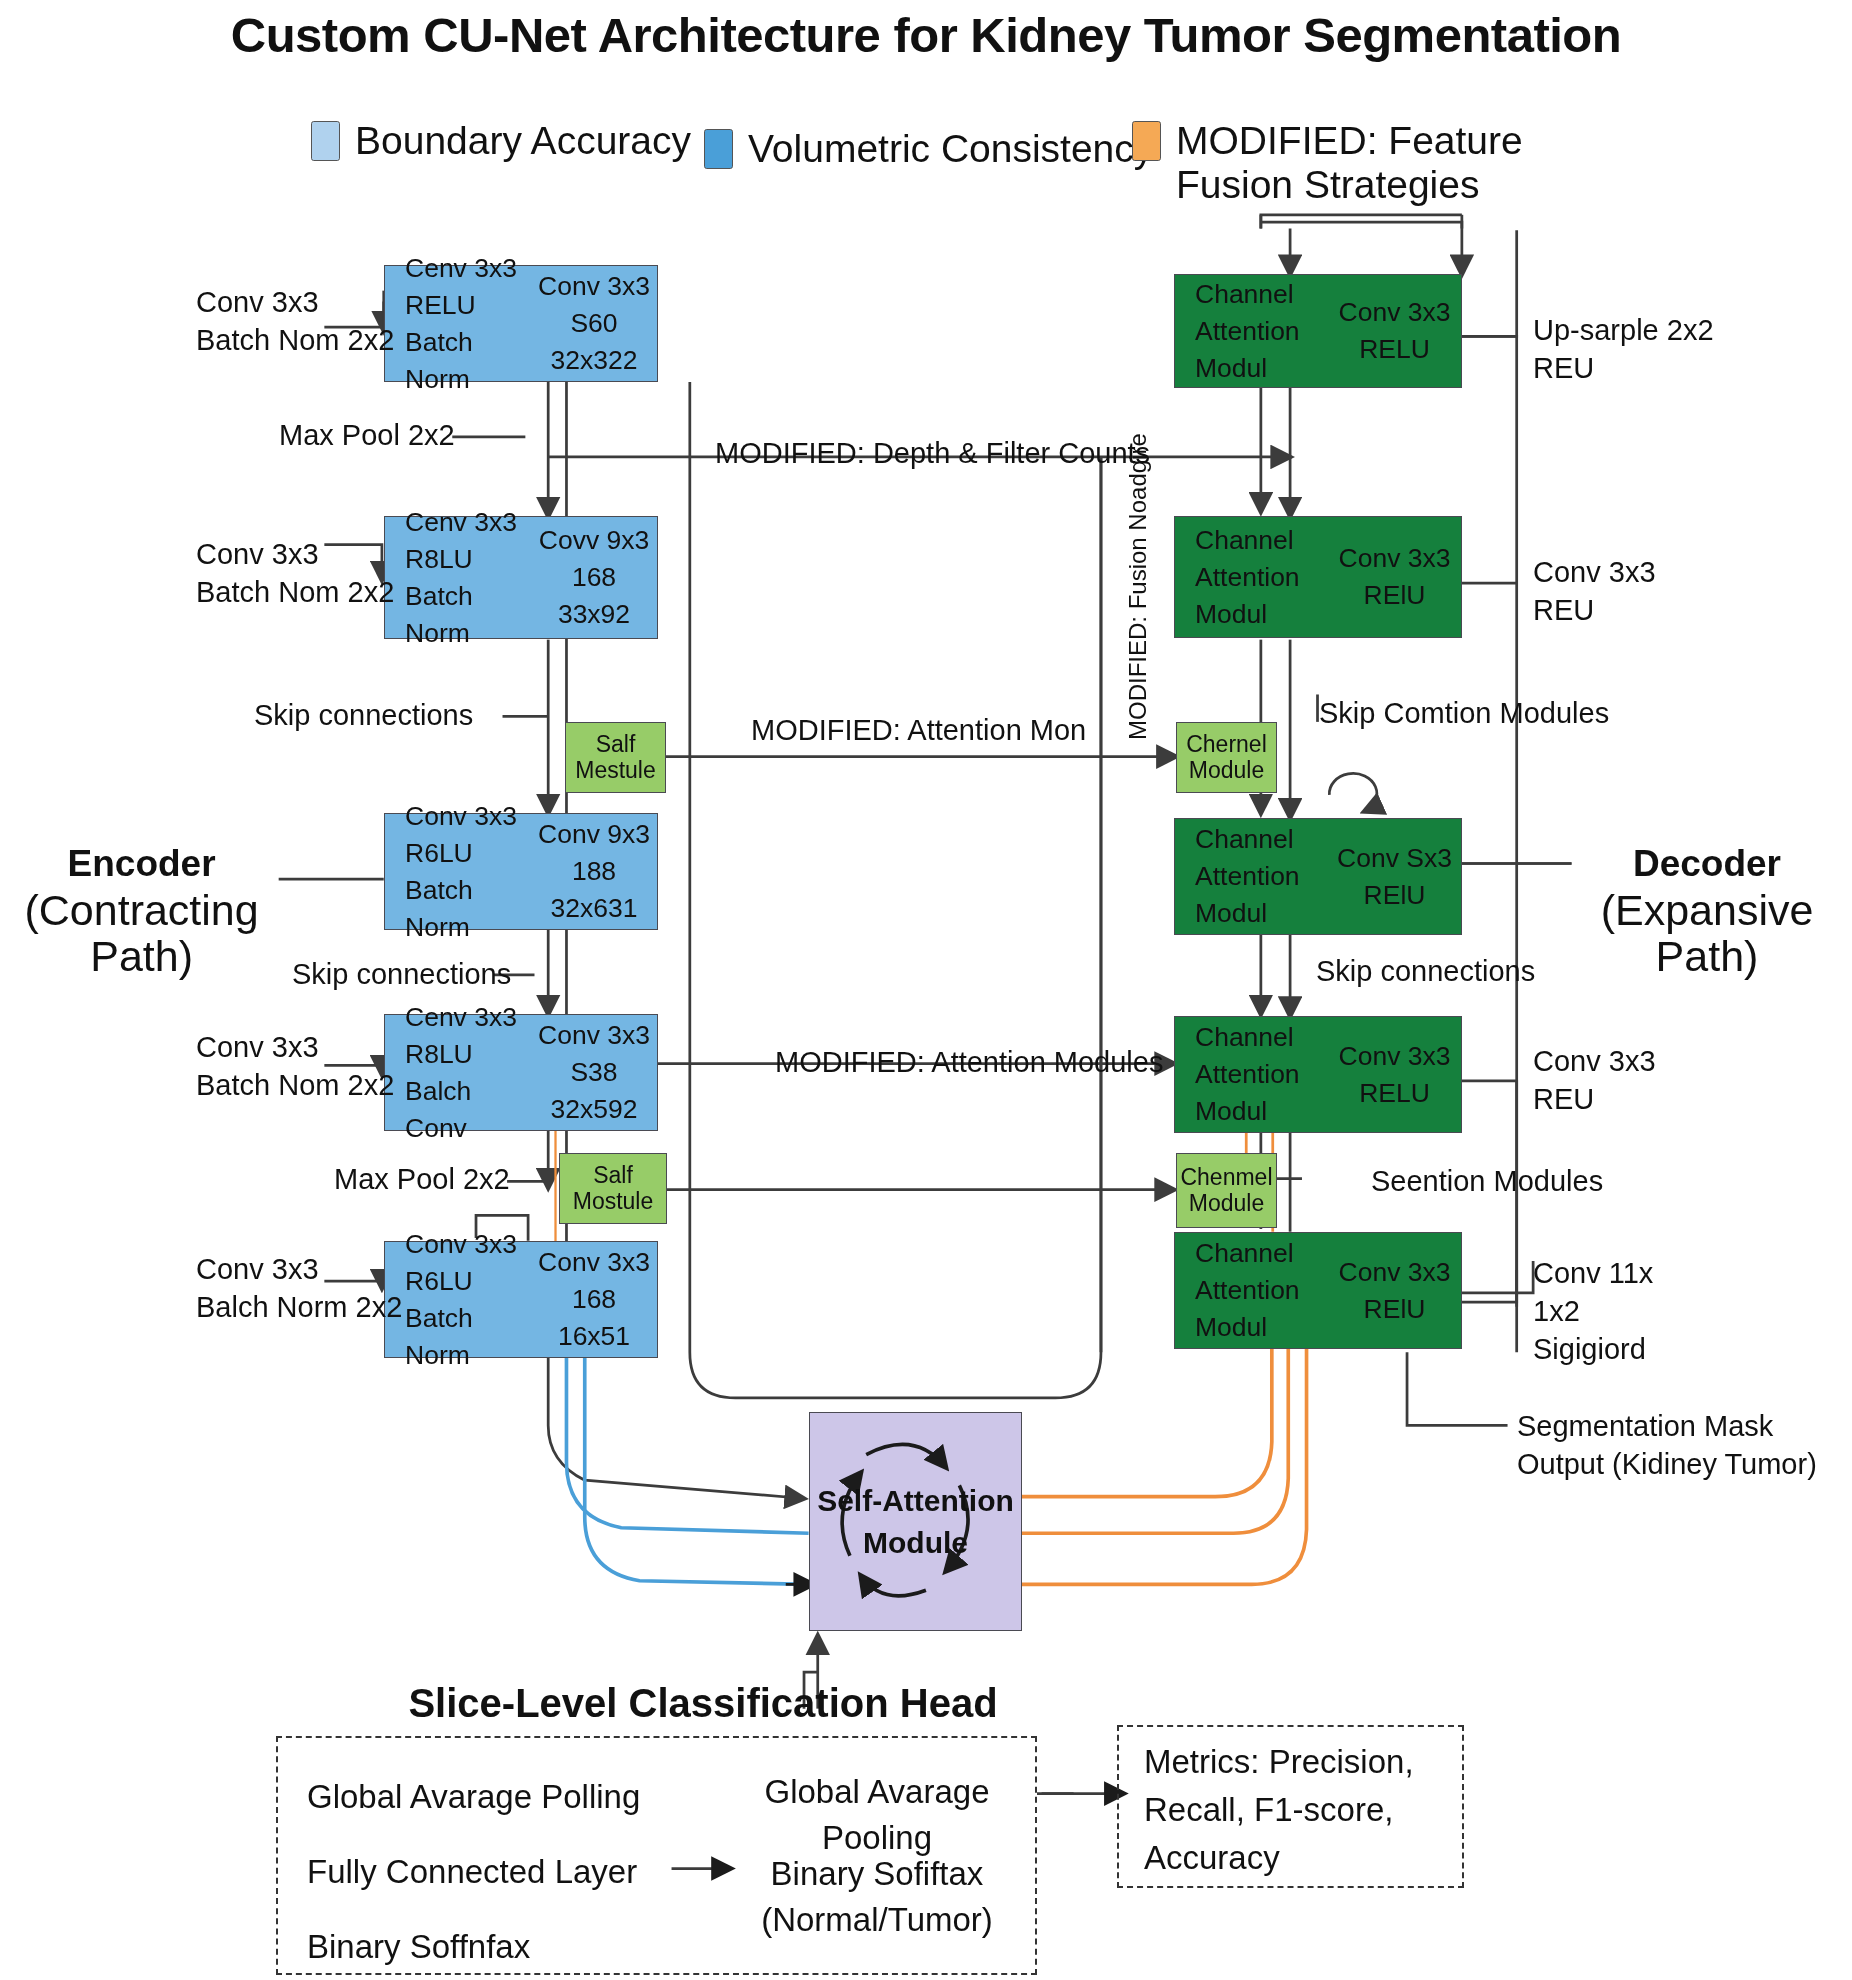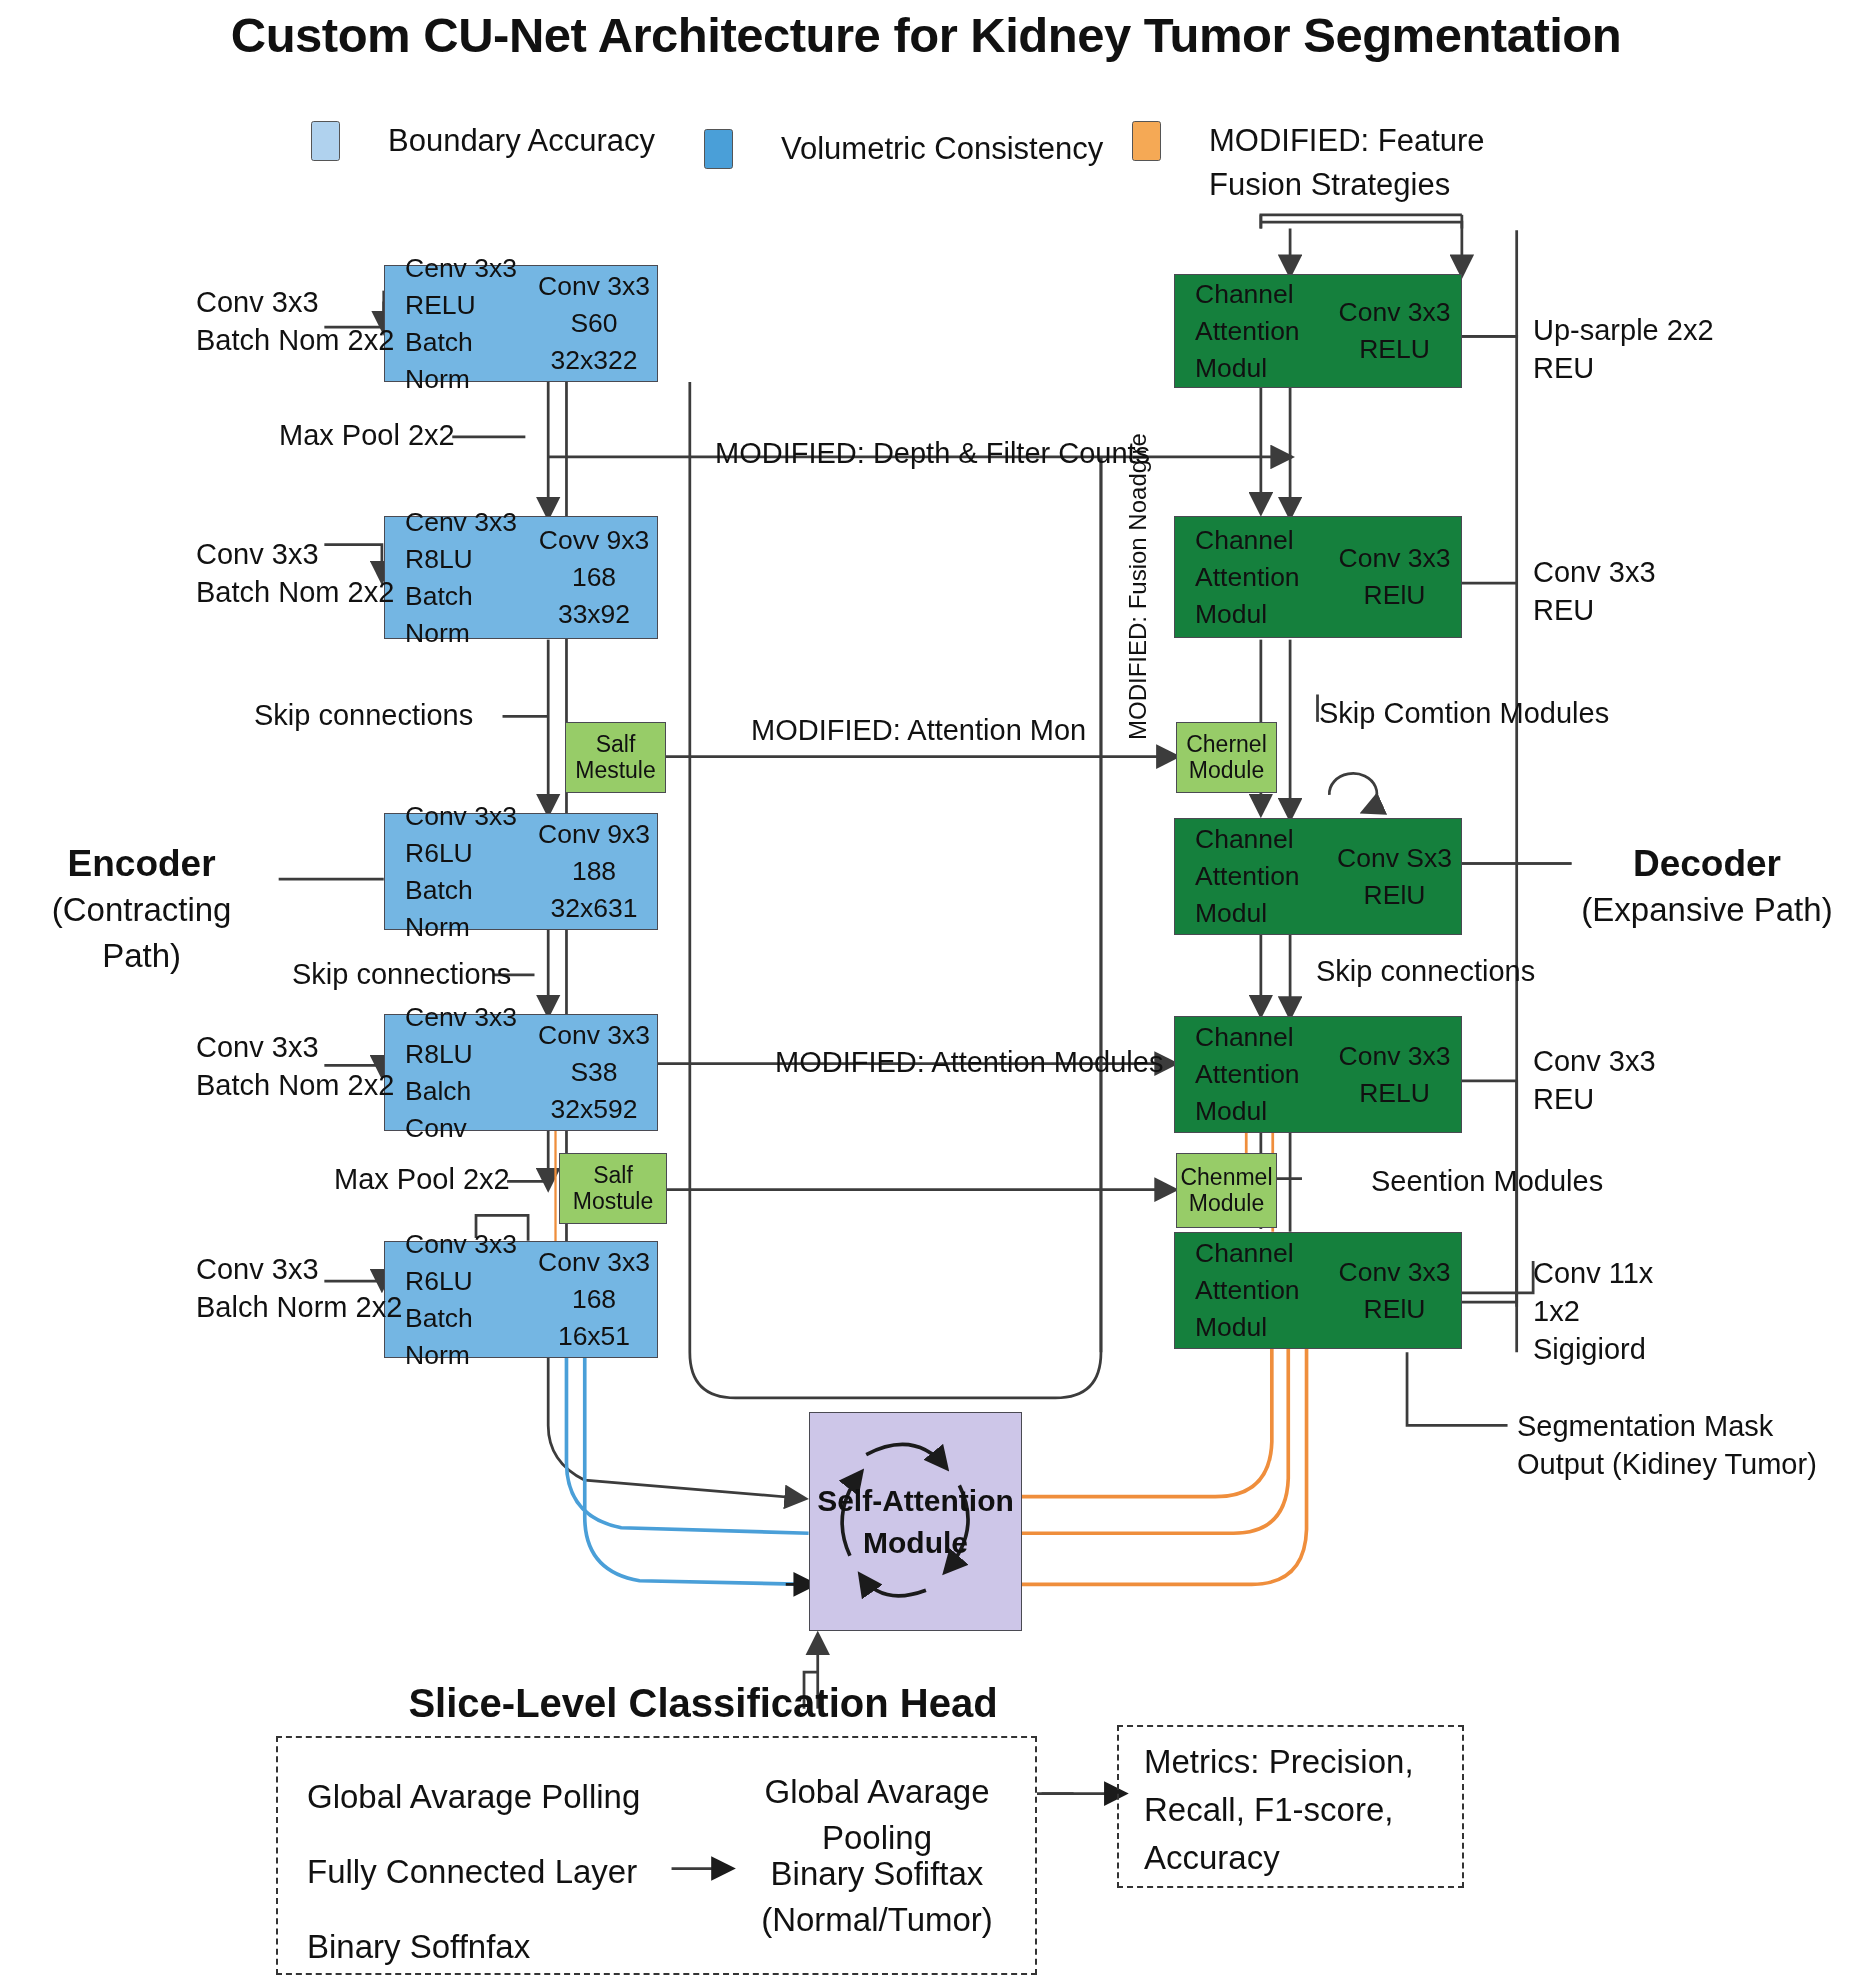--- a/index.html
+++ b/index.html
@@ -12,21 +12,21 @@
 
   
   #title{left:0;top:7.3px;width:1852px;text-align:center;font-size:49px;font-weight:bold;
          letter-spacing:-0.5px;}
 
   
   #legend{left:311px;top:119px;width:1279px;height:101px;}
   .legend-item{position:absolute;display:flex;align-items:flex-start;}
   .swatch{width:27.4px;height:38px;border:1.8px solid #555;border-radius:2.7px;flex:0 0 auto;
           margin-right:14.6px;margin-top:1.8px;}
-  .legend-label{font-size:31px;line-height:44px;white-space:pre-line;margin-left:33px;}
+  .legend-label{font-size:39px;line-height:44px;white-space:pre-line;}
 
   
   .node{position:absolute;border:1.8px solid #4a4a52;box-sizing:border-box;}
   .enc{background:#74b6e3;}
   .dec{background:#15803d;}
   .grn{background:#97cc68;}
   .pur{background:#cdc6e8;}
 
   .two-col{display:flex;width:100%;height:100%;align-items:center;}
   .col{flex:1;text-align:center;font-size:26.5px;line-height:37px;}
@@ -35,21 +35,21 @@
   .grnlabel{display:flex;flex-direction:column;align-items:center;justify-content:center;
             width:100%;height:100%;font-size:23px;line-height:25.6px;}
 
   .purlabel{display:flex;flex-direction:column;align-items:center;justify-content:center;
             width:100%;height:100%;font-size:30px;font-weight:bold;line-height:42px;
             position:relative;z-index:2;}
 
   
   .txt{position:absolute;font-size:29px;line-height:38px;white-space:pre-line;}
   .bold-lbl{position:absolute;text-align:center;font-size:37px;font-weight:bold;line-height:46px;}
-  .bold-lbl .sub{font-weight:normal;font-size:33px;}
+  .bold-lbl .sub{font-weight:normal;font-size:43px;}
 
   .vert{position:absolute;font-size:24px;white-space:nowrap;
         transform:rotate(-90deg);transform-origin:left top;}
 
   
   .dashbox{position:absolute;border:2.7px dashed #333;box-sizing:border-box;background:transparent;}
   .head-title{position:absolute;text-align:center;font-size:40px;font-weight:bold;}
   .dash-txt{position:absolute;font-size:33px;line-height:46px;white-space:pre-line;}
 </style>
 </head>

